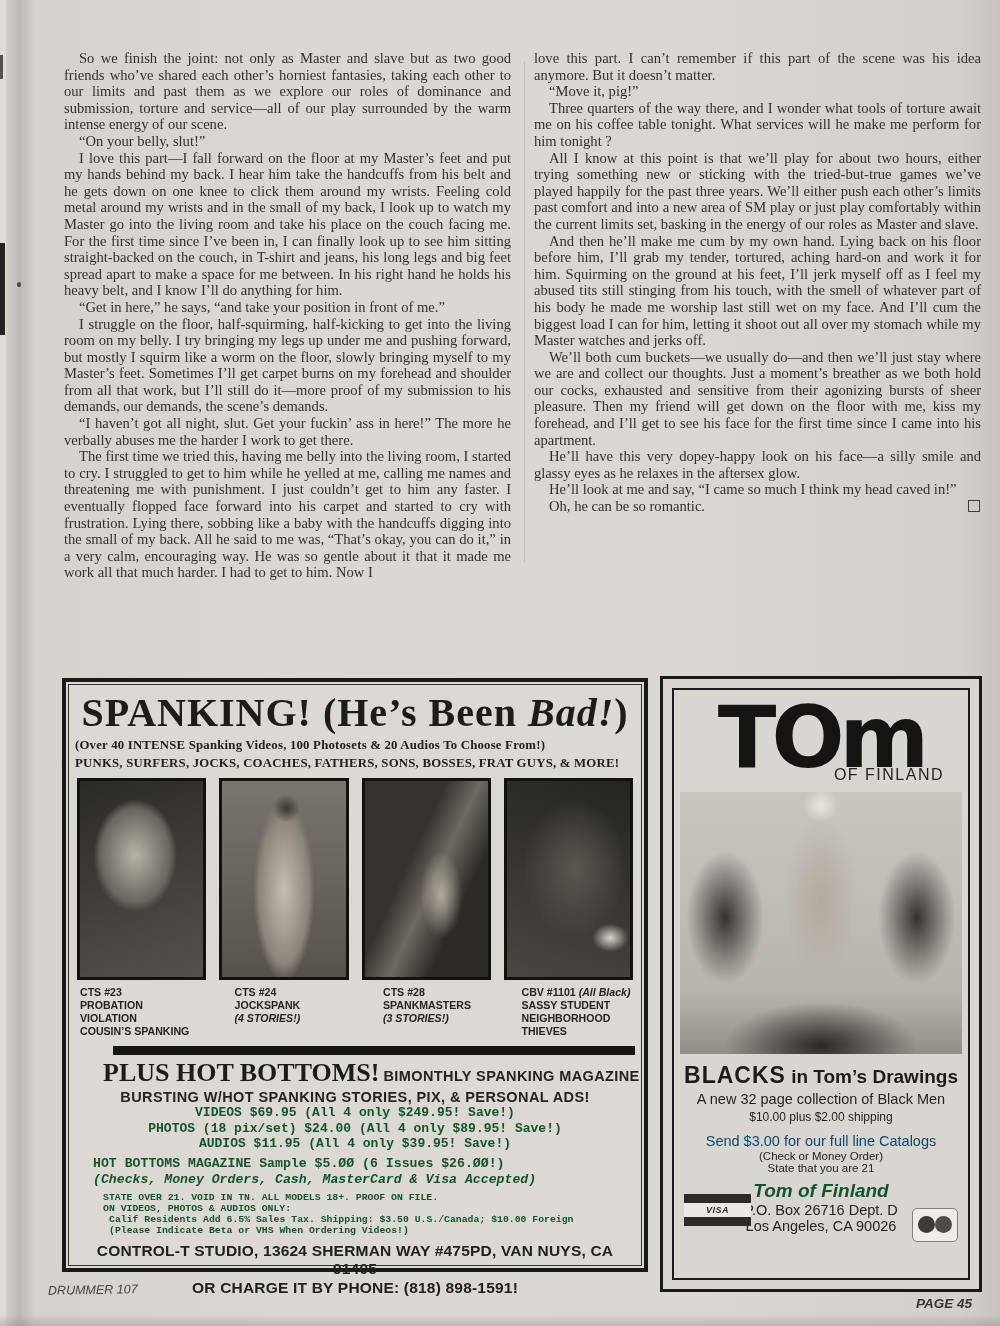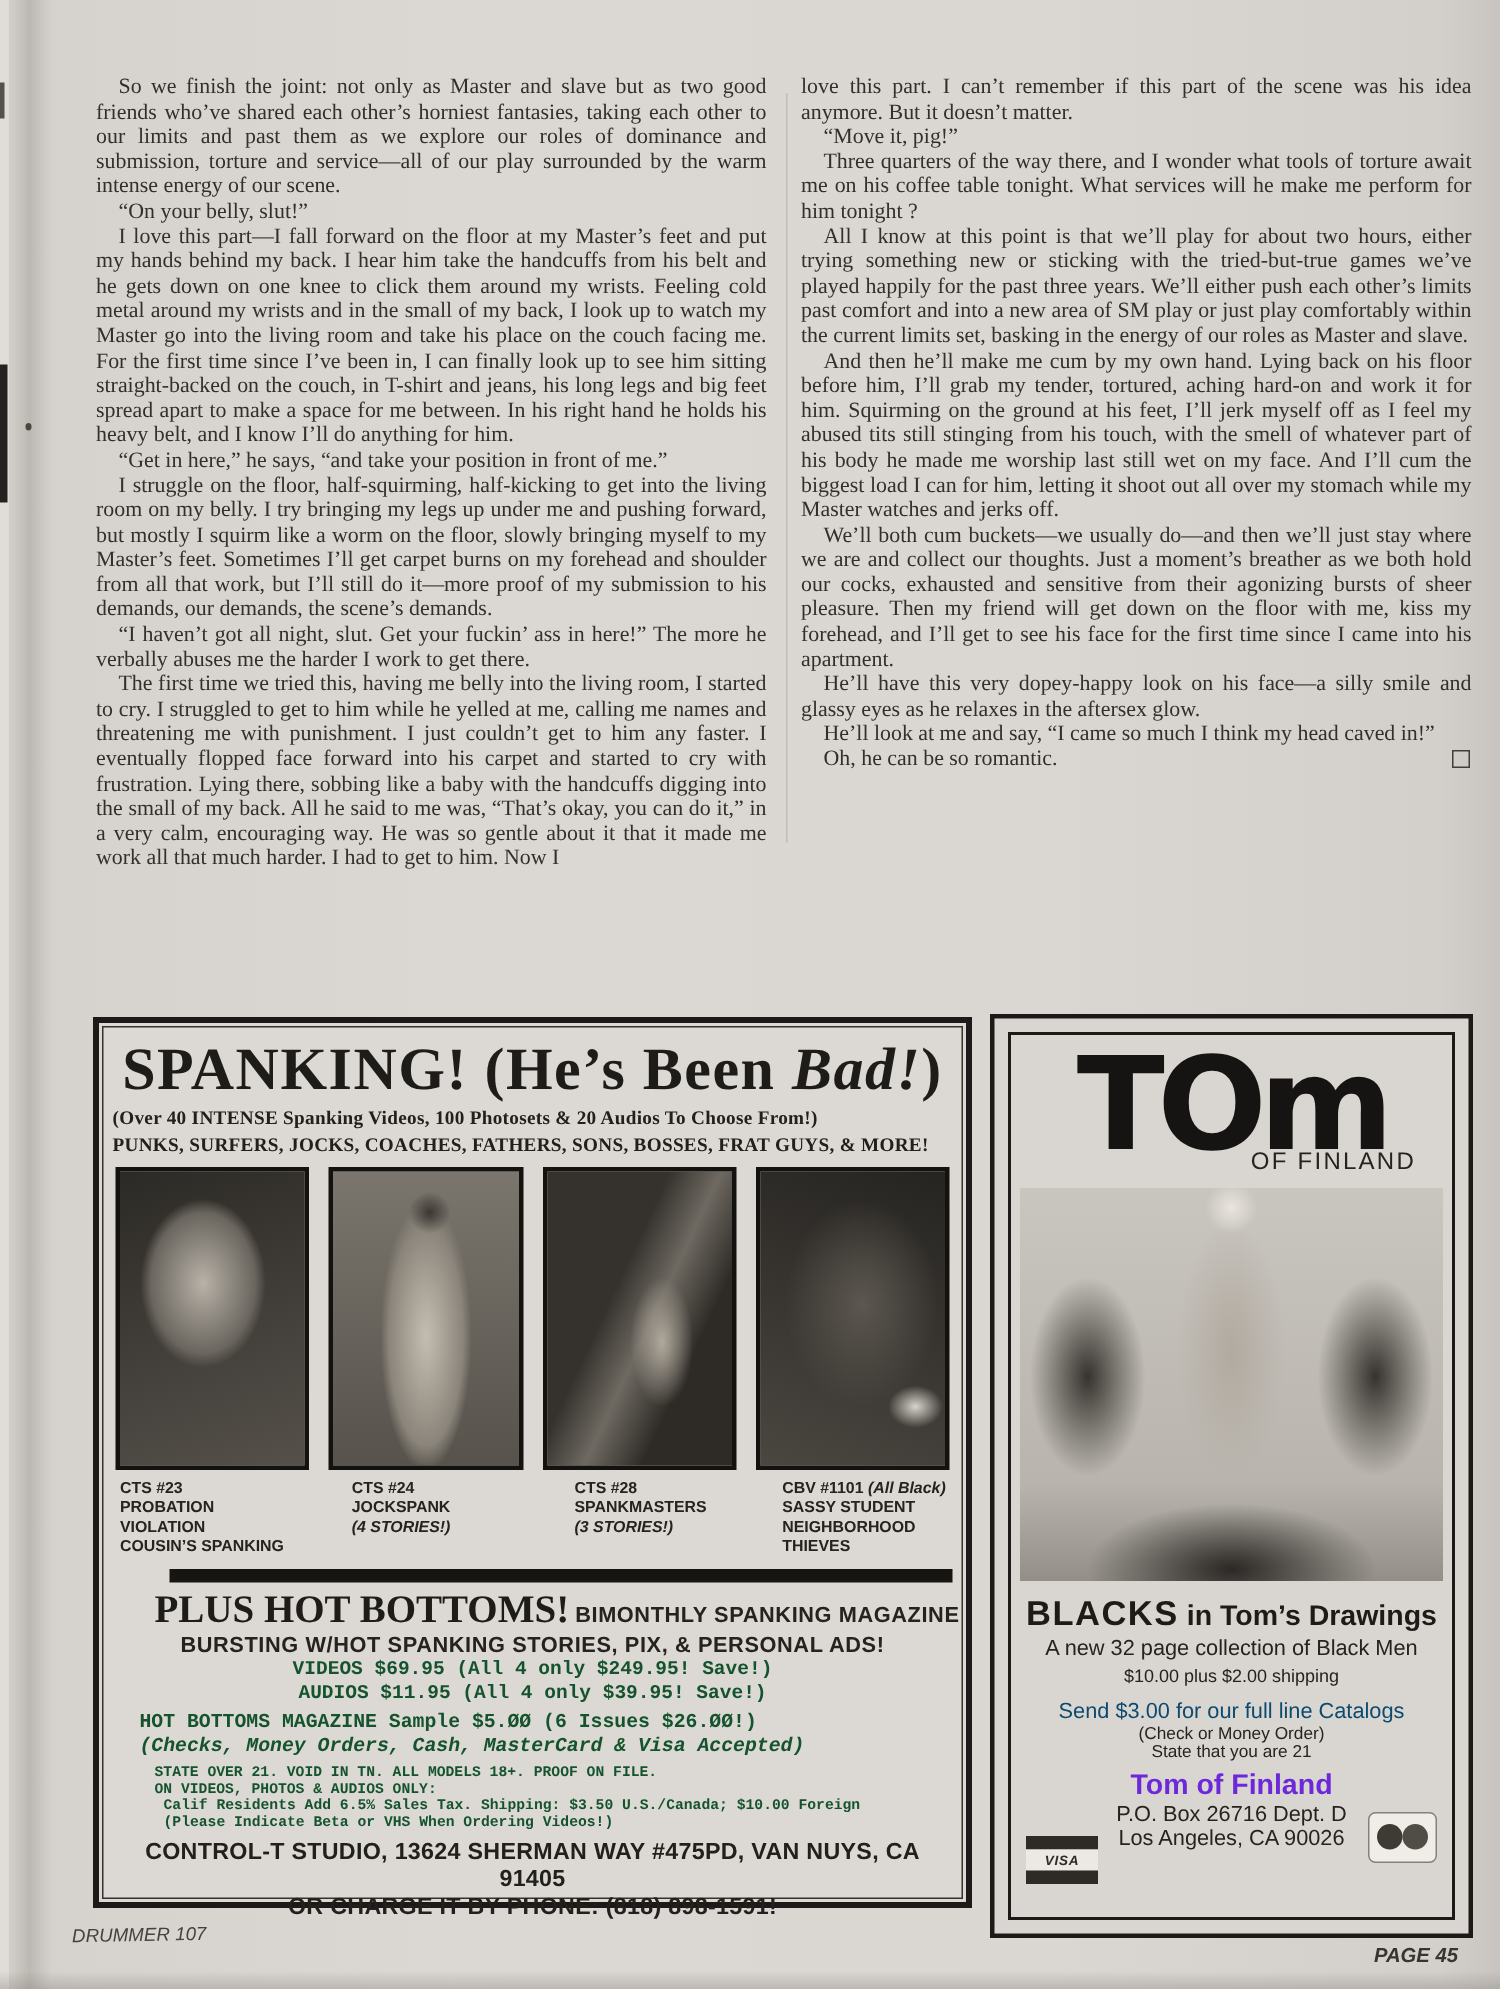--- a/index.html
+++ b/index.html
@@ -65,23 +65,23 @@
      radial-gradient(ellipse 120px 55px at 50% 97%,#2b2825 0,rgba(0,0,0,0) 80%),
      linear-gradient(#c9c5bf 0,#b9b5ae 75%,#938f88 100%);}
   .tom-blacks{font-family:"Liberation Sans",sans-serif;color:#1d1b18;margin-top:8px;}
   .tom-blacks .b1{font-weight:bold;font-size:23px;letter-spacing:1px;}
   .tom-blacks .b2{font-weight:bold;font-size:19px;}
   .tom-l1{font-family:"Liberation Sans",sans-serif;font-size:14.5px;color:#26231f;margin-top:2px;}
   .tom-l2{font-family:Liberation Sans, sans-serif;font-size:12px;color:#26231f;margin-top:3px;}
   .tom-l3{font-family:"Liberation Sans",sans-serif;font-size:14.5px;color:#0c4a6e;margin-top:9px;}
   .tom-l4{font-family:"Liberation Sans",sans-serif;font-size:11.5px;color:#26231f;margin-top:1px;}
   .tom-l5{font-family:"Liberation Sans",sans-serif;font-size:11.5px;color:#26231f;}
-  .tom-name{font-family:"Liberation Sans",sans-serif;font-weight:bold;font-size:19px;color:#6d28d9;margin-top:6px;}
+  .tom-name{font-family:"Liberation Sans",sans-serif;font-weight:bold;font-size:19px;color:#14532d;margin-top:6px;font-style:italic;}
   .tom-a1,.tom-a2{font-family:"Liberation Sans",sans-serif;font-size:14.5px;color:#26231f;}
-  .visa-icon{position:absolute;left:10px;bottom:22px;width:48px;height:32px;}
+  .visa-icon{position:absolute;left:10px;bottom:52px;width:67px;height:32px;}
   .visa-icon .bar{height:9px;background:#2e2b27;}
   .visa-icon .mid{height:14px;background:#ece9e4;display:flex;align-items:center;justify-content:center;font-family:"Liberation Sans",sans-serif;font-weight:bold;font-style:italic;font-size:9px;color:#2e2b27;letter-spacing:.5px;}
   .mc-icon{position:absolute;right:10px;bottom:36px;width:44px;height:32px;background:#f0ede8;border:1px solid #84807a;border-radius:5px;}
   .mc-icon .c1,.mc-icon .c2{position:absolute;top:7px;width:17px;height:17px;border-radius:50%;background:#3e3a34;}
   .mc-icon .c1{left:5px;} .mc-icon .c2{right:5px;opacity:.9;}
 
   
   .footer-left{position:absolute;left:48px;top:1283px;font-family:"Liberation Sans",sans-serif;font-style:italic;font-size:12.5px;color:#45423d;transform:rotate(-1deg);}
   .footer-right{position:absolute;right:28px;top:1296px;font-family:"Liberation Sans",sans-serif;font-weight:bold;font-style:italic;font-size:13.5px;color:#38352f;}
 </style>
@@ -162,20 +162,21 @@
 
       <div class="black-bar"></div>
 
       <div class="hb-line1">
         <span class="hb-serif">PLUS HOT BOTTOMS!</span>
         <span class="hb-sans">BIMONTHLY SPANKING MAGAZINE</span>
       </div>
       <div class="hb-line2">BURSTING W/HOT SPANKING STORIES, PIX, &amp; PERSONAL ADS!</div>
 
       <div class="mono price-line">VIDEOS $69.95  (All 4 only $249.95! Save!)</div>
+      <div class="mono price-line">PHOTOS (18 pix/set) $24.00 (All 4 only $89.95! Save!)</div>
       <div class="mono price-line">AUDIOS $11.95 (All 4 only $39.95! Save!)</div>
 
       <div class="mono mag-line" style="margin-top:4px;">HOT BOTTOMS MAGAZINE Sample $5.ØØ (6 Issues $26.ØØ!)</div>
       <div class="mono accept-line">(Checks, Money Orders, Cash, MasterCard &amp; Visa Accepted)</div>
 
       <div class="mono fine" style="margin-top:4px;">STATE OVER 21. VOID IN TN. ALL MODELS 18+. PROOF ON FILE.</div>
       <div class="mono fine">ON VIDEOS, PHOTOS &amp; AUDIOS ONLY:</div>
       <div class="mono fine fine3">Calif Residents Add 6.5% Sales Tax.  Shipping: $3.50 U.S./Canada; $10.00 Foreign</div>
       <div class="mono fine fine3">(Please Indicate Beta or VHS When Ordering Videos!)</div>
 

